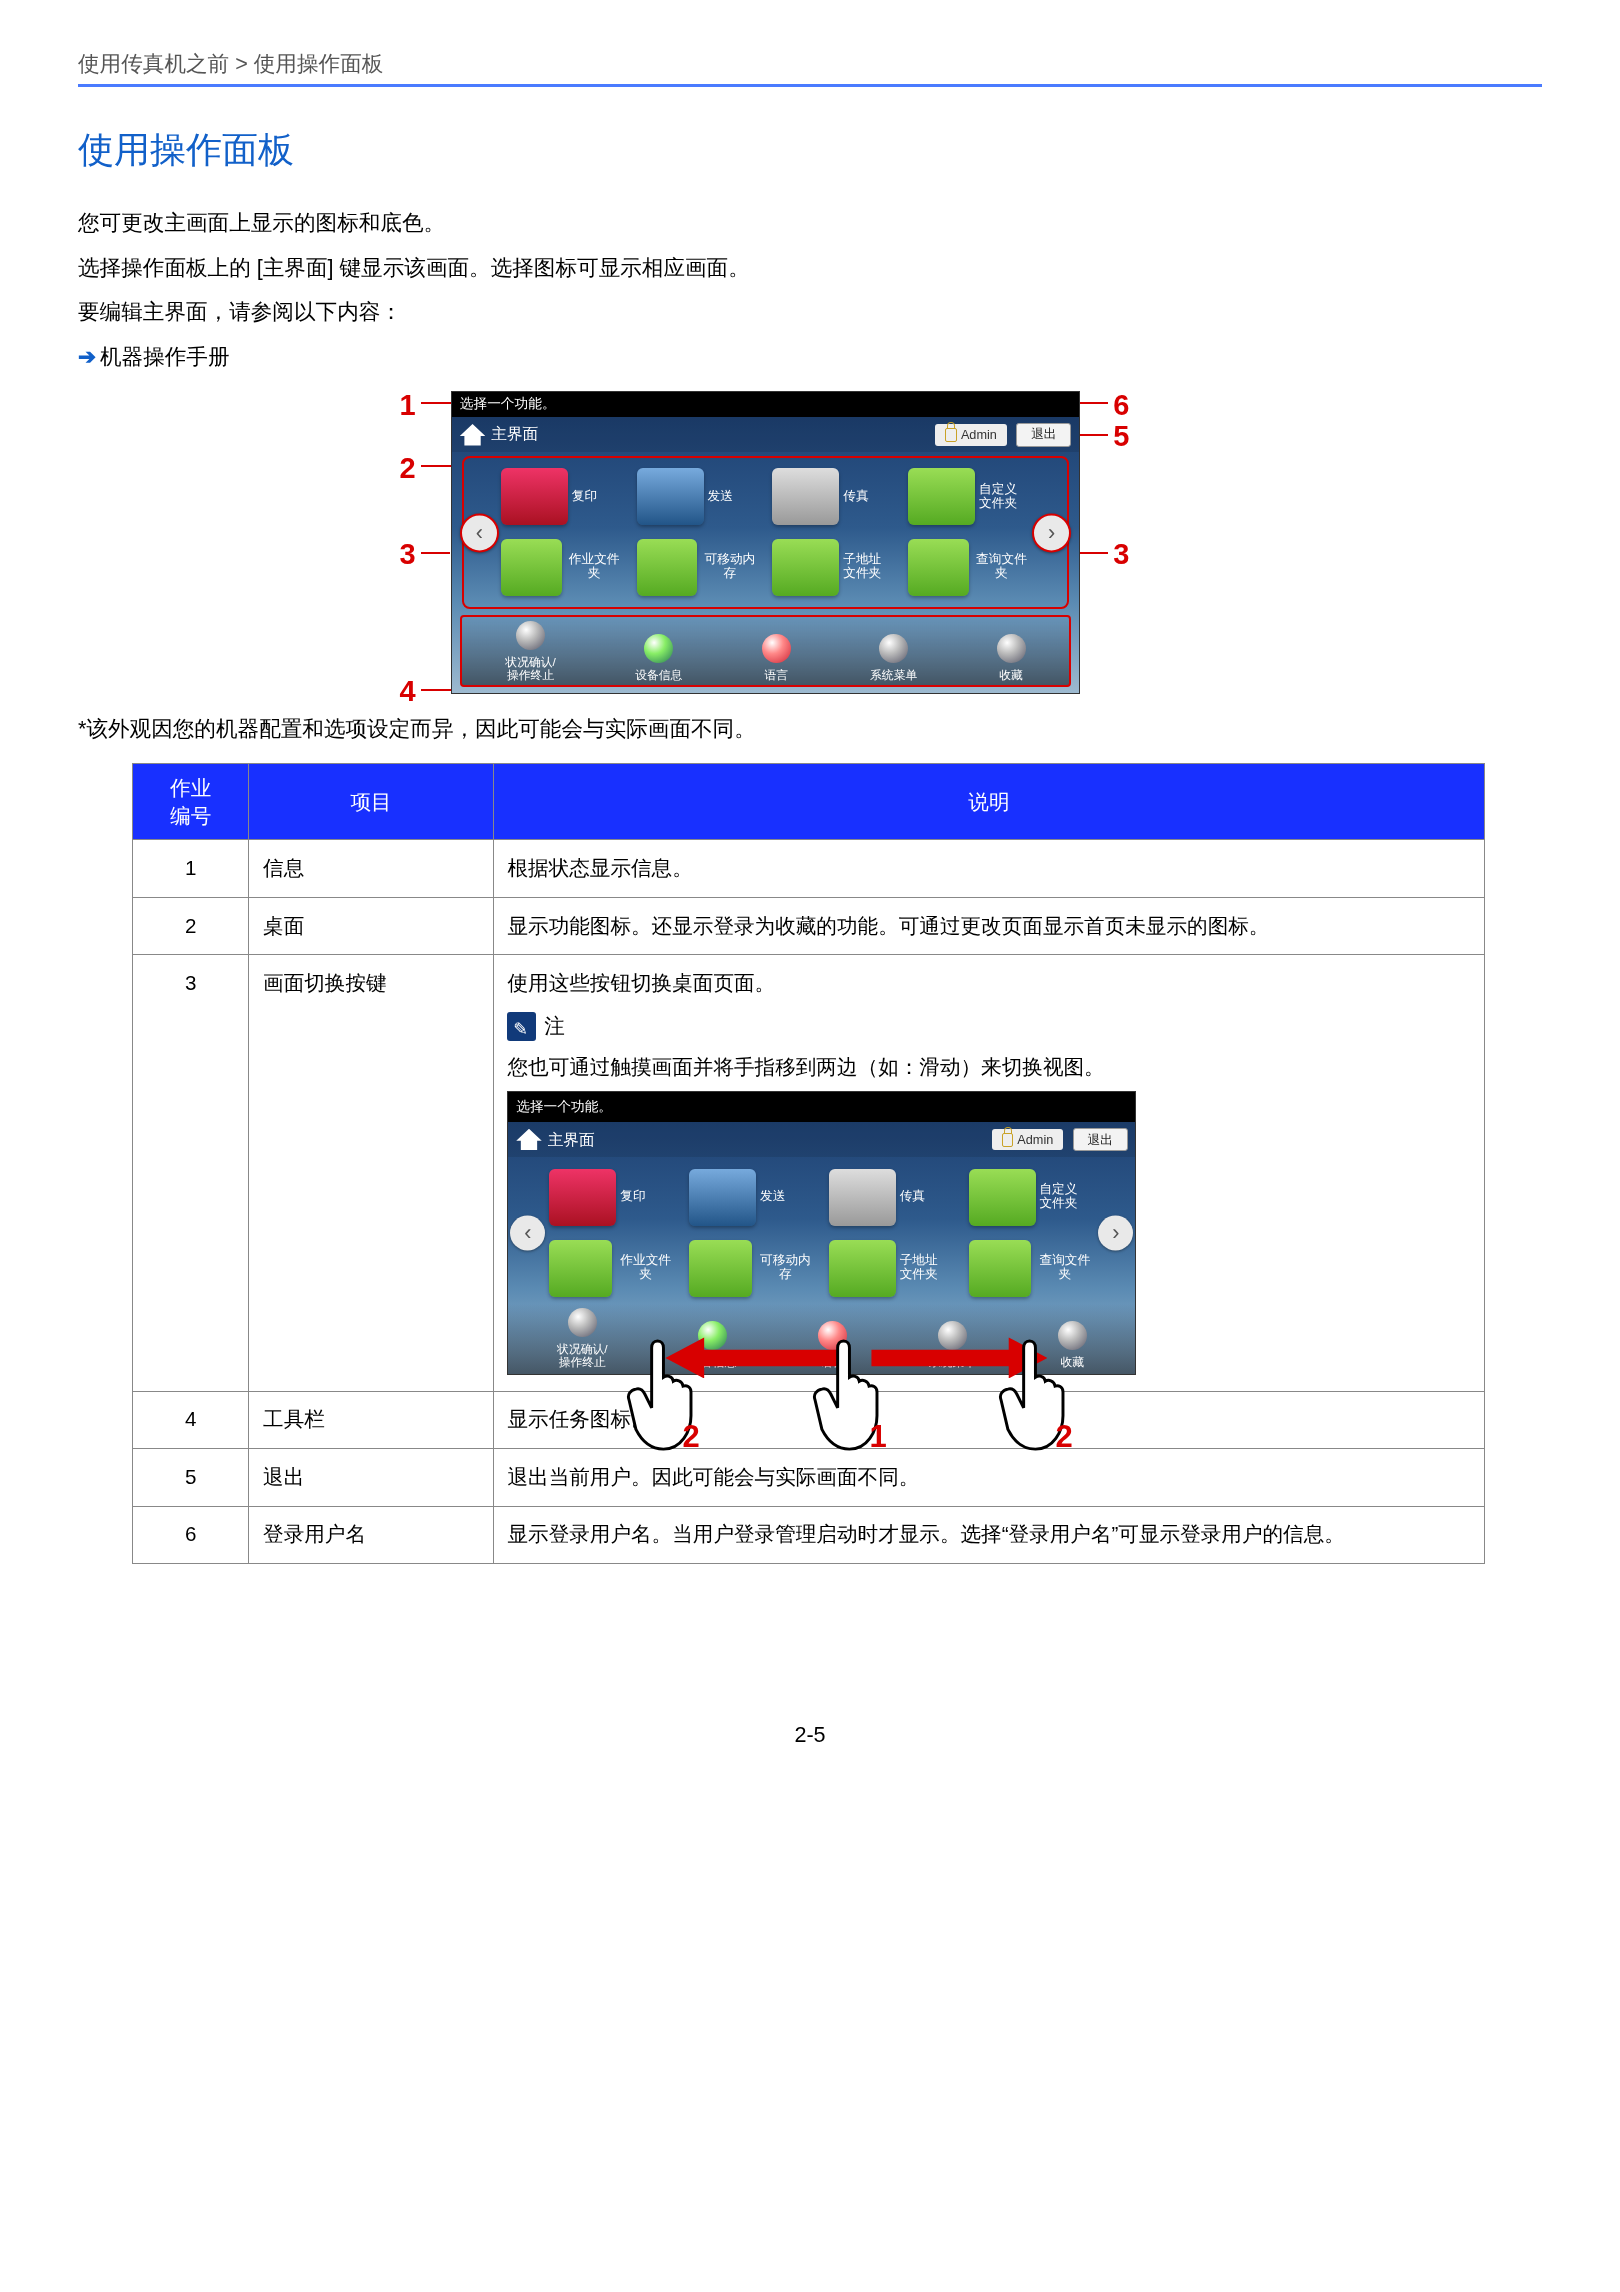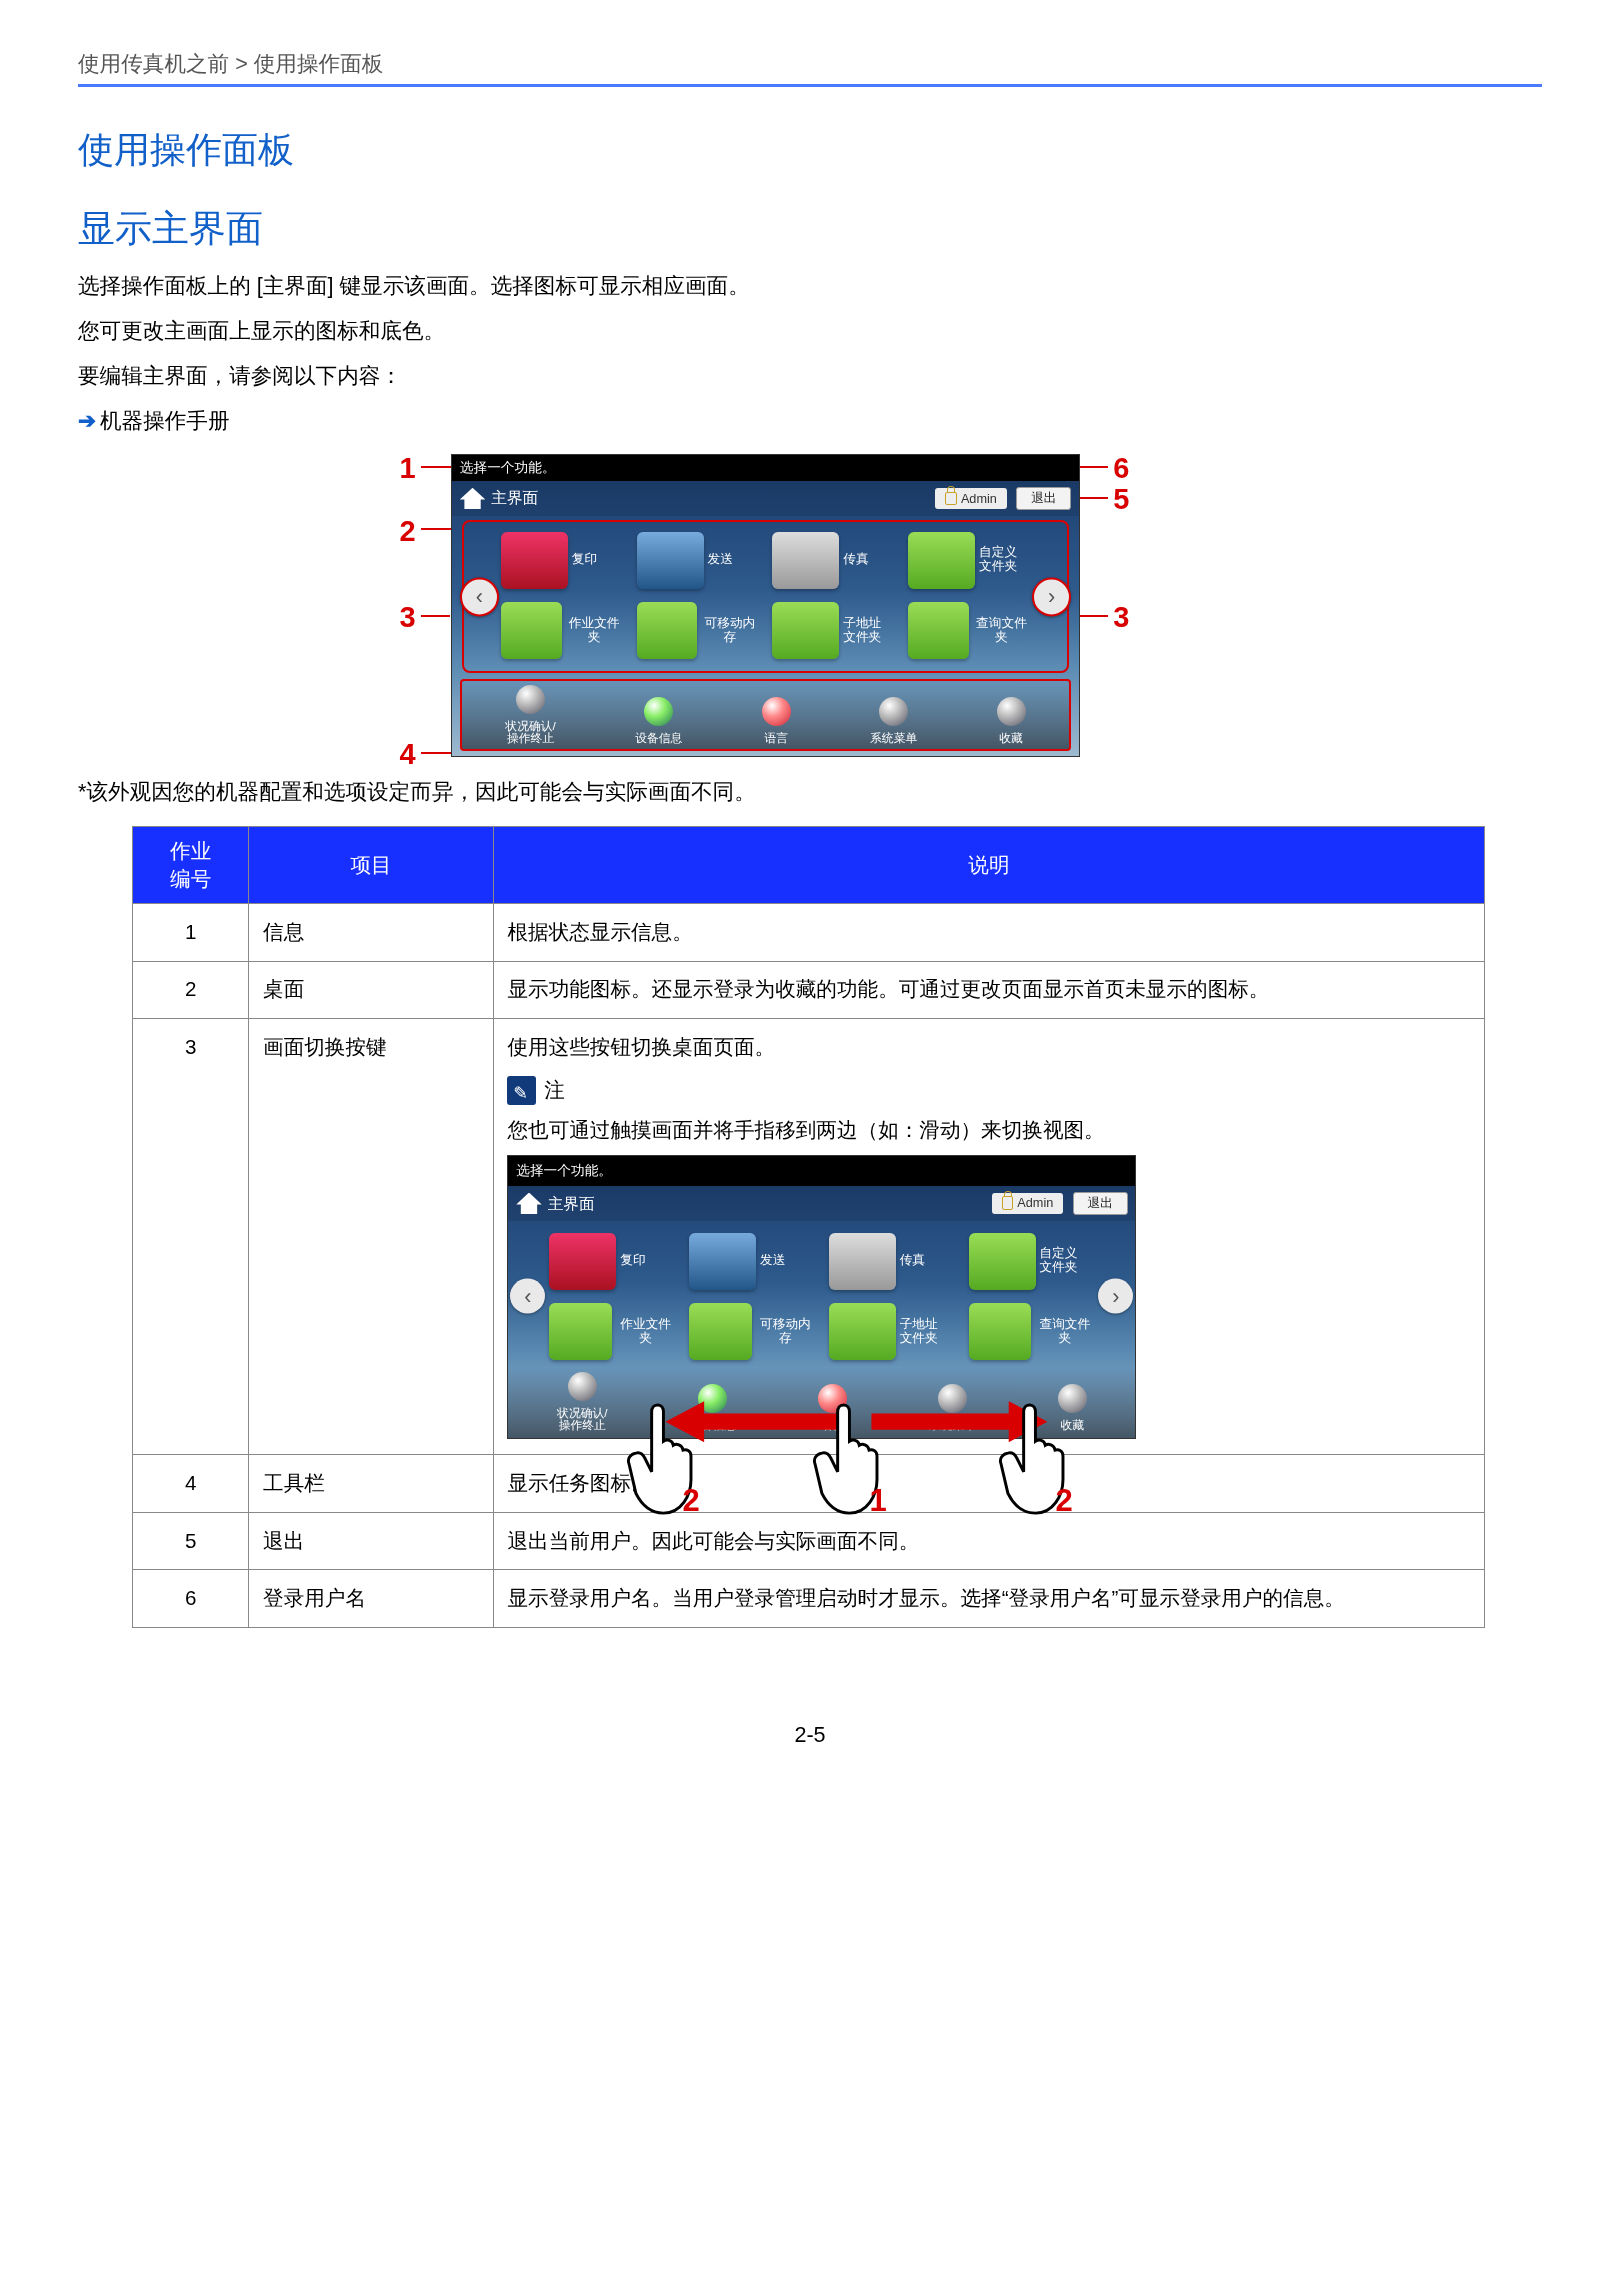--- a/index.html
+++ b/index.html
@@ -210,24 +210,23 @@
 </style>
 </head>
 <body>
 
 <div class="page">
 
   <div class="breadcrumb">使用传真机之前 &gt; 使用操作面板</div>
   <div class="rule"></div>
 
   <div class="h1">使用操作面板</div>
-  <div class="h2">显示主界面</div>
-
+
+  <div class="body-text">您可更改主画面上显示的图标和底色。</div>
   <div class="body-text">选择操作面板上的 [主界面] 键显示该画面。选择图标可显示相应画面。</div>
-  <div class="body-text">您可更改主画面上显示的图标和底色。</div>
   <div class="body-text">要编辑主界面，请参阅以下内容：</div>
 
   <div class="ref-link">
     <span class="ref-arrow">➔</span><span>机器操作手册</span>
   </div>
 
   <div class="screen-wrap">
 
     <span class="callout-num" style="left:17.6px;top:-2px">1</span>
     <span class="callout-num" style="left:17.6px;top:61px">2</span>

